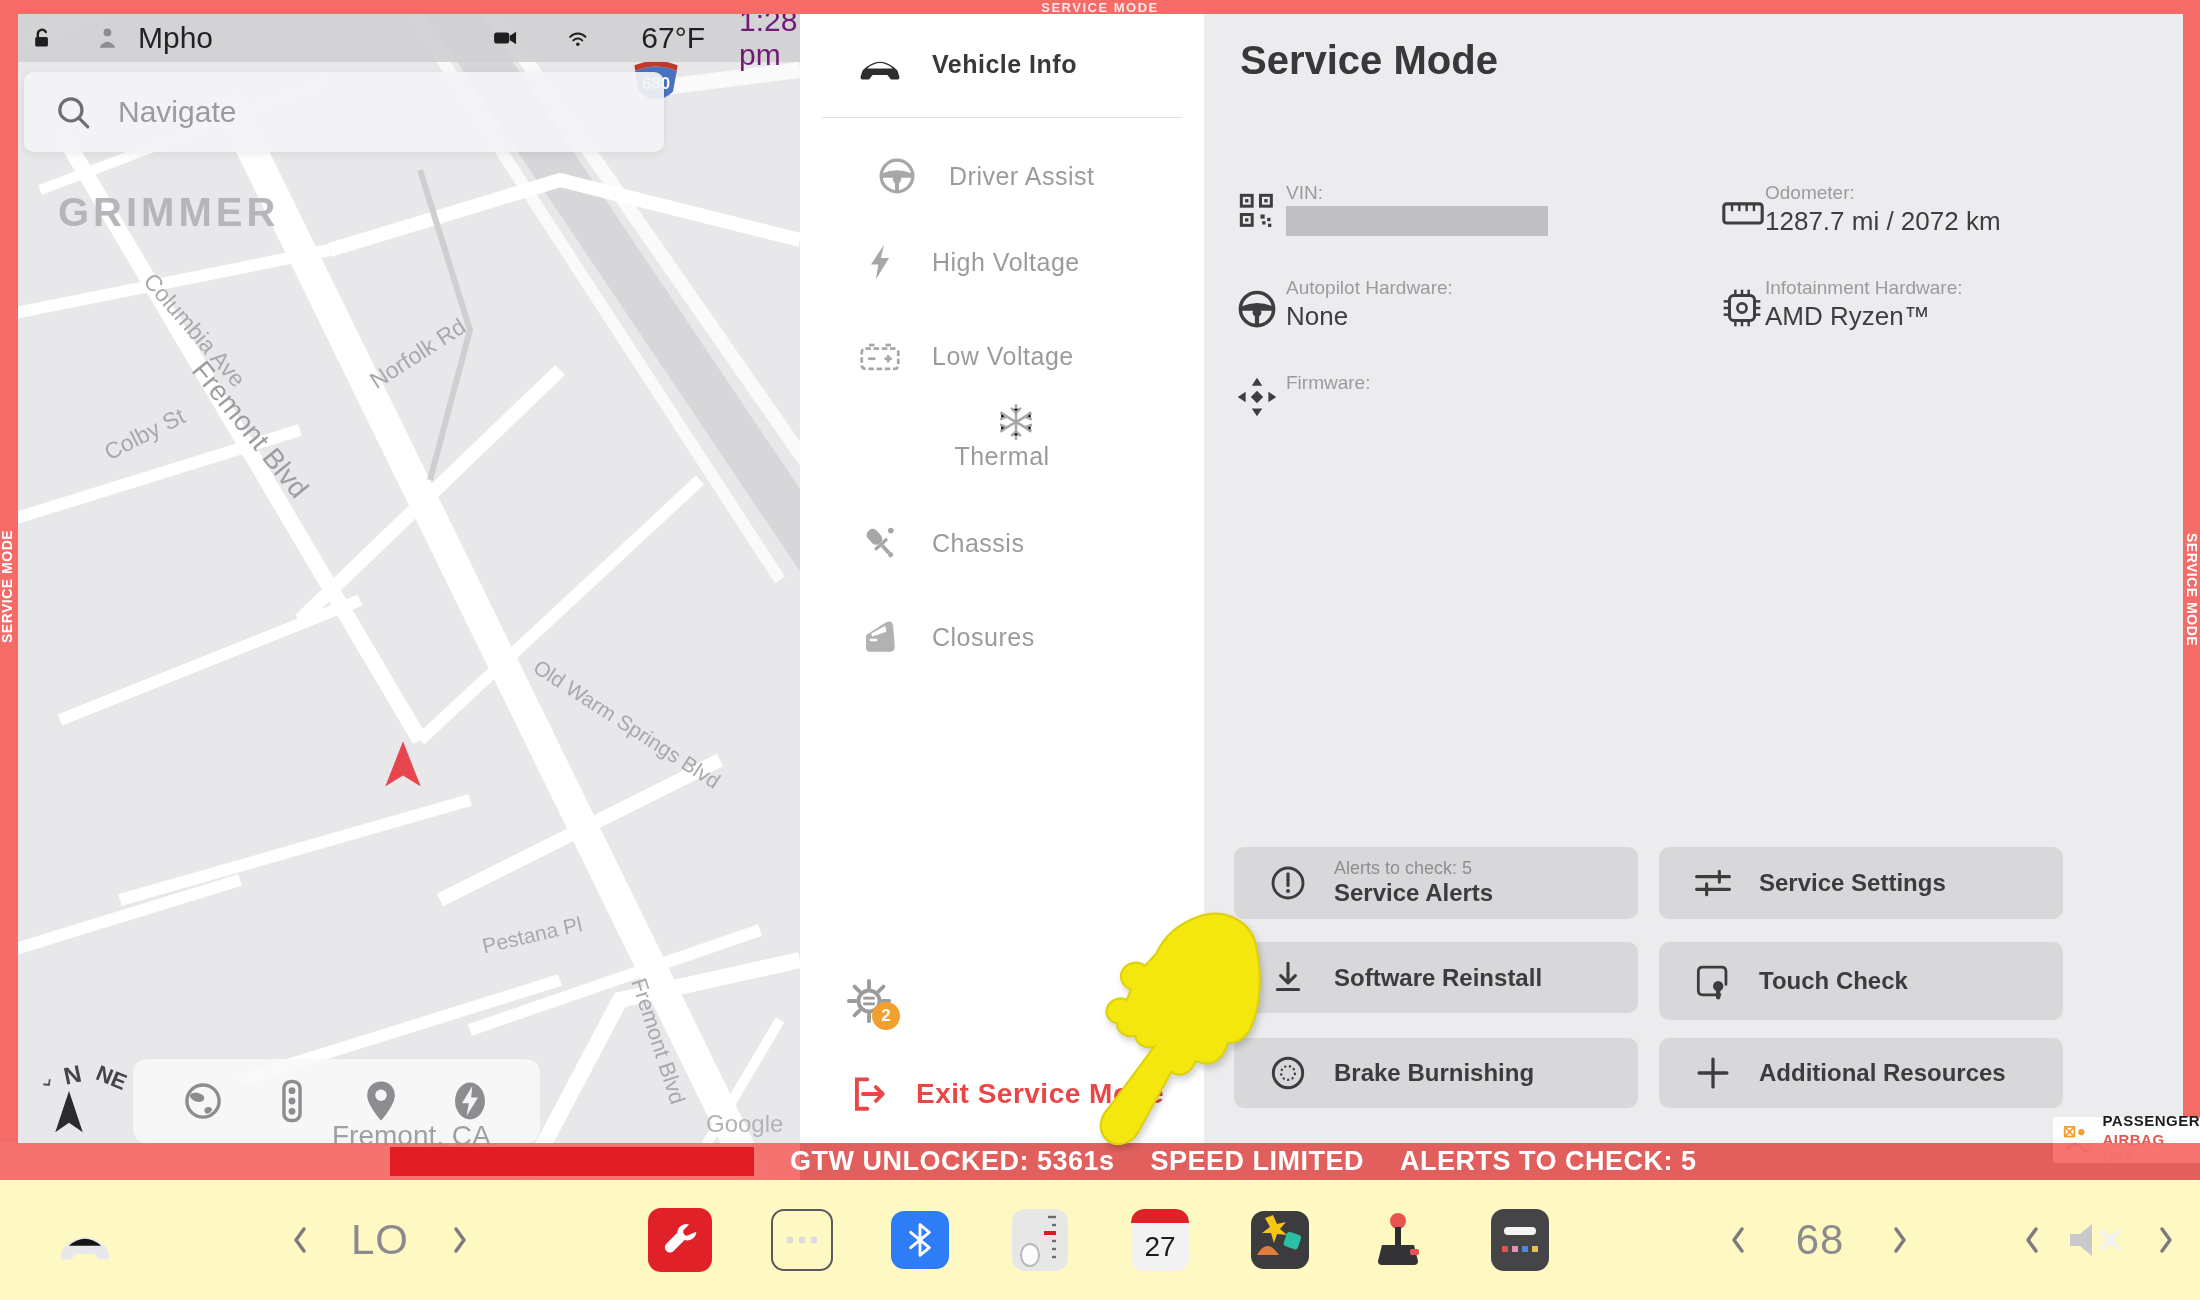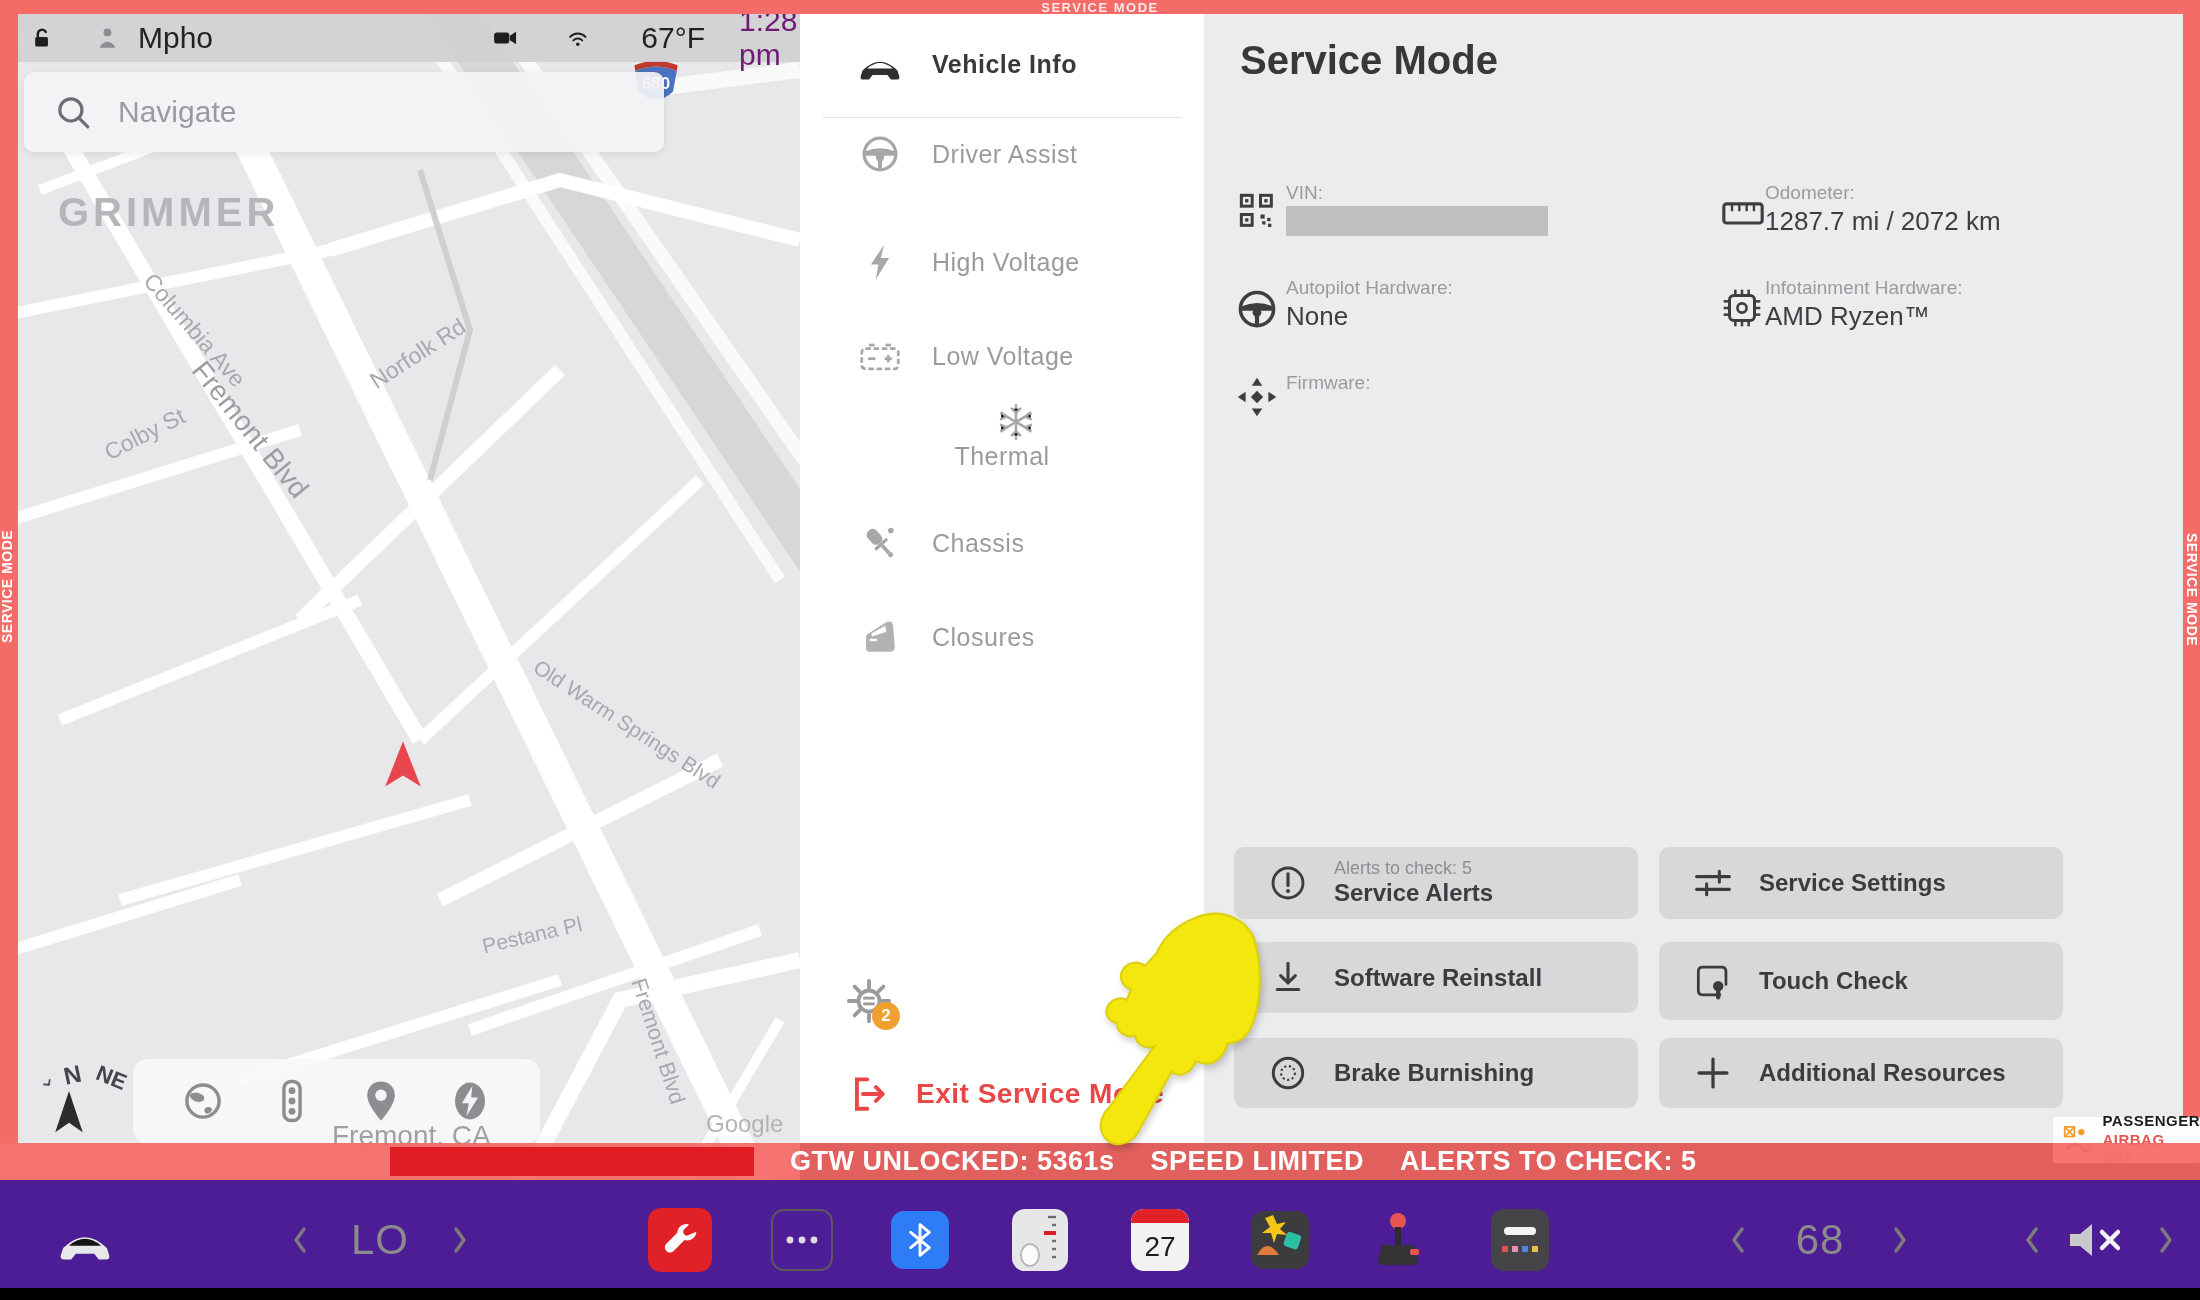--- a/index.html
+++ b/index.html
@@ -35,21 +35,21 @@
     display:flex;align-items:center;justify-content:center;}
   .redtop span{color:#ffe9e9;font-size:13px;font-weight:bold;letter-spacing:1.5px;}
   .redleft{left:0;top:0;width:18px;height:1143px;background:#f46b68;z-index:30;}
   .redright{left:2183px;top:0;width:17px;height:1143px;background:#f46b68;z-index:30;}
   .vlabel{color:#fff;font-size:14px;font-weight:bold;letter-spacing:.5px;white-space:nowrap;}
   .alertbar{left:0;top:1143px;width:2200px;height:37px;background:rgba(244,104,102,0.92);z-index:35;
     display:flex;align-items:center;}
   .alertbar .txt{color:#fff;font-size:27px;font-weight:bold;letter-spacing:.5px;white-space:nowrap;}
   .redactbar{position:absolute;left:390px;top:4px;width:364px;height:29px;background:#e11c22;}
   
-  .taskbar{left:0;top:1180px;width:2200px;height:108px;background:#4c1d95;z-index:20;}
+  .taskbar{left:0;top:1180px;width:2200px;height:120px;background:#fef9c3;z-index:20;}
   .tb{position:absolute;top:0;height:120px;display:flex;align-items:center;justify-content:center;}
   .tbtemp{color:#8b8b8e;font-size:42px;letter-spacing:1px;}
   .chev{stroke:#7c7c7f;stroke-width:3.5;fill:none;stroke-linecap:round;stroke-linejoin:round;}
   .tile{border-radius:13px;display:flex;align-items:center;justify-content:center;}
   
   .airbag{left:2053px;top:1117px;width:147px;height:46px;background:#fdfdfd;border-radius:2px;z-index:32;
     display:flex;align-items:center;}
   .handptr{left:1093px;top:908px;width:180px;height:245px;z-index:36;pointer-events:none;}
 </style>
 </head>
@@ -187,21 +187,21 @@
       <span class="mi-ico">
         <svg width="44" height="38" viewBox="0 0 48 40">
           <path d="M5 27 q19 -19 38 0 l2 6 q1 4 -3 4 h-6 l-4 -5 h-16 l-4 5 h-6 q-4 0 -3 -4 Z" fill="#2e2e31"></path>
           <path d="M10 25 q14 -12 28 0 Z" fill="#ffffff"></path>
         </svg>
       </span>
       <span>Vehicle Info</span>
     </div>
     <div class="abs" style="left:22px;top:103px;width:360px;height:1px;background:#e2e2e4;"></div>
 
-    <div class="menu-item" style="top:93px;">
+    <div class="menu-item" style="top:115px;padding-left:17px;">
       <span class="mi-ico">
         <svg width="40" height="40" viewBox="0 0 48 48">
           <circle cx="24" cy="24" r="19" stroke="#a7a7aa" stroke-width="4" fill="none"></circle>
           <path d="M6 21 q18 -8 36 0 l-1 5 h-34 Z" fill="#a7a7aa"></path>
           <circle cx="24" cy="28" r="5" fill="#a7a7aa"></circle>
           <rect x="21.6" y="30" width="4.8" height="13" fill="#a7a7aa"></rect>
         </svg>
       </span>
       <span>Driver Assist</span>
     </div>

